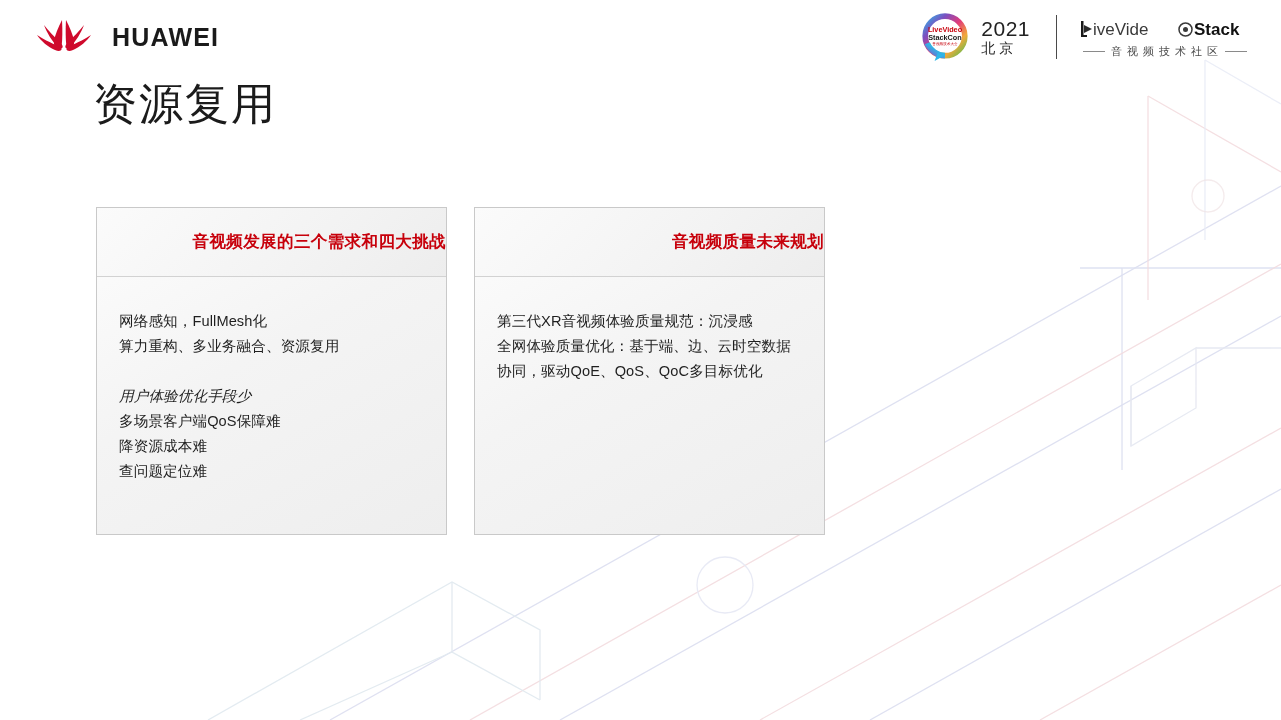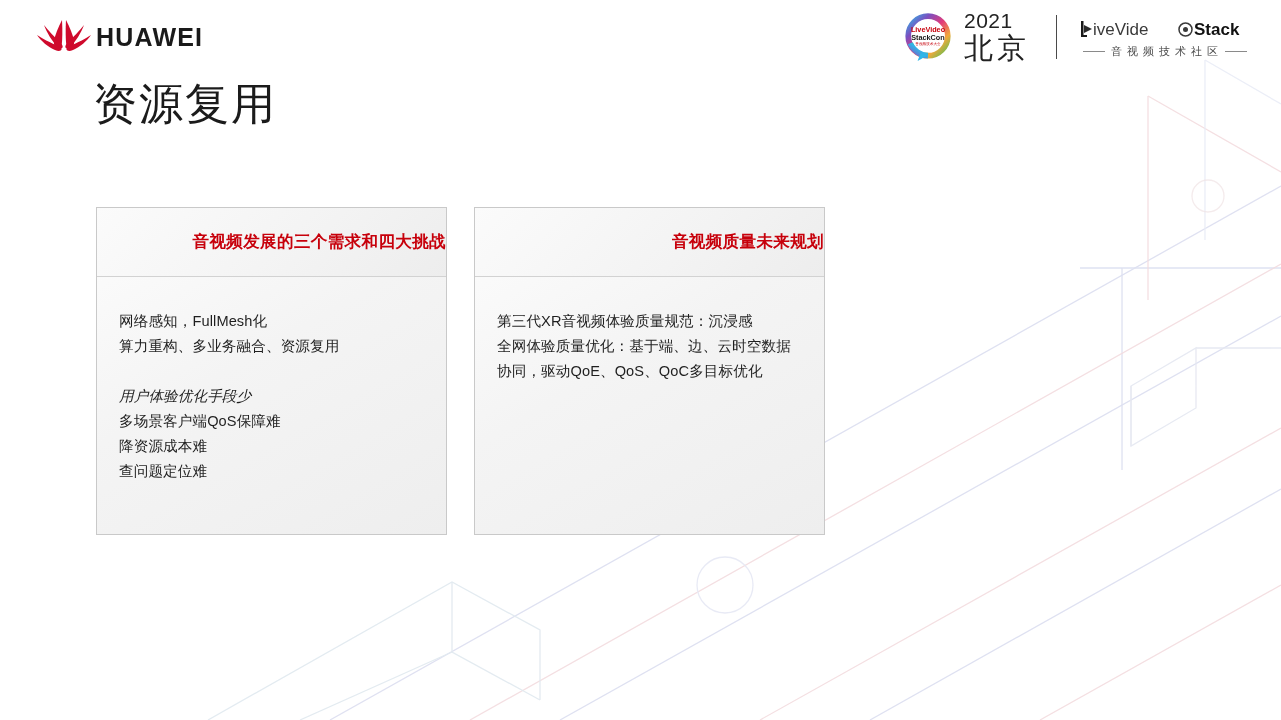--- a/index.html
+++ b/index.html
@@ -36,21 +36,21 @@
     z-index: 3;
   }
 
   
   #huawei-logo {
     position: absolute;
     left: 36px;
     top: 18px;
     display: flex;
     align-items: center;
-    gap: 4px;
+    gap: 20px;
   }
   #huawei-mark { display: block; }
   #huawei-word {
     font-size: 25px;
     font-weight: bold;
     letter-spacing: 1.2px;
     color: #1a1a1a;
     line-height: 1;
     font-family: "Liberation Sans", sans-serif;
   }
@@ -68,21 +68,21 @@
   #conf-edition {
     margin-left: 10px;
     color: #222;
     line-height: 1.08;
   }
   #conf-year {
     font-size: 21px;
     letter-spacing: 0.5px;
   }
   #conf-city {
-    font-size: 29px;
+    font-size: 14px;
     letter-spacing: 4px;
   }
   #logo-divider {
     width: 1px;
     height: 44px;
     background: #4a4a4a;
     margin: 0 22px 0 26px;
   }
   #lvs-wordmark {
     display: flex;

